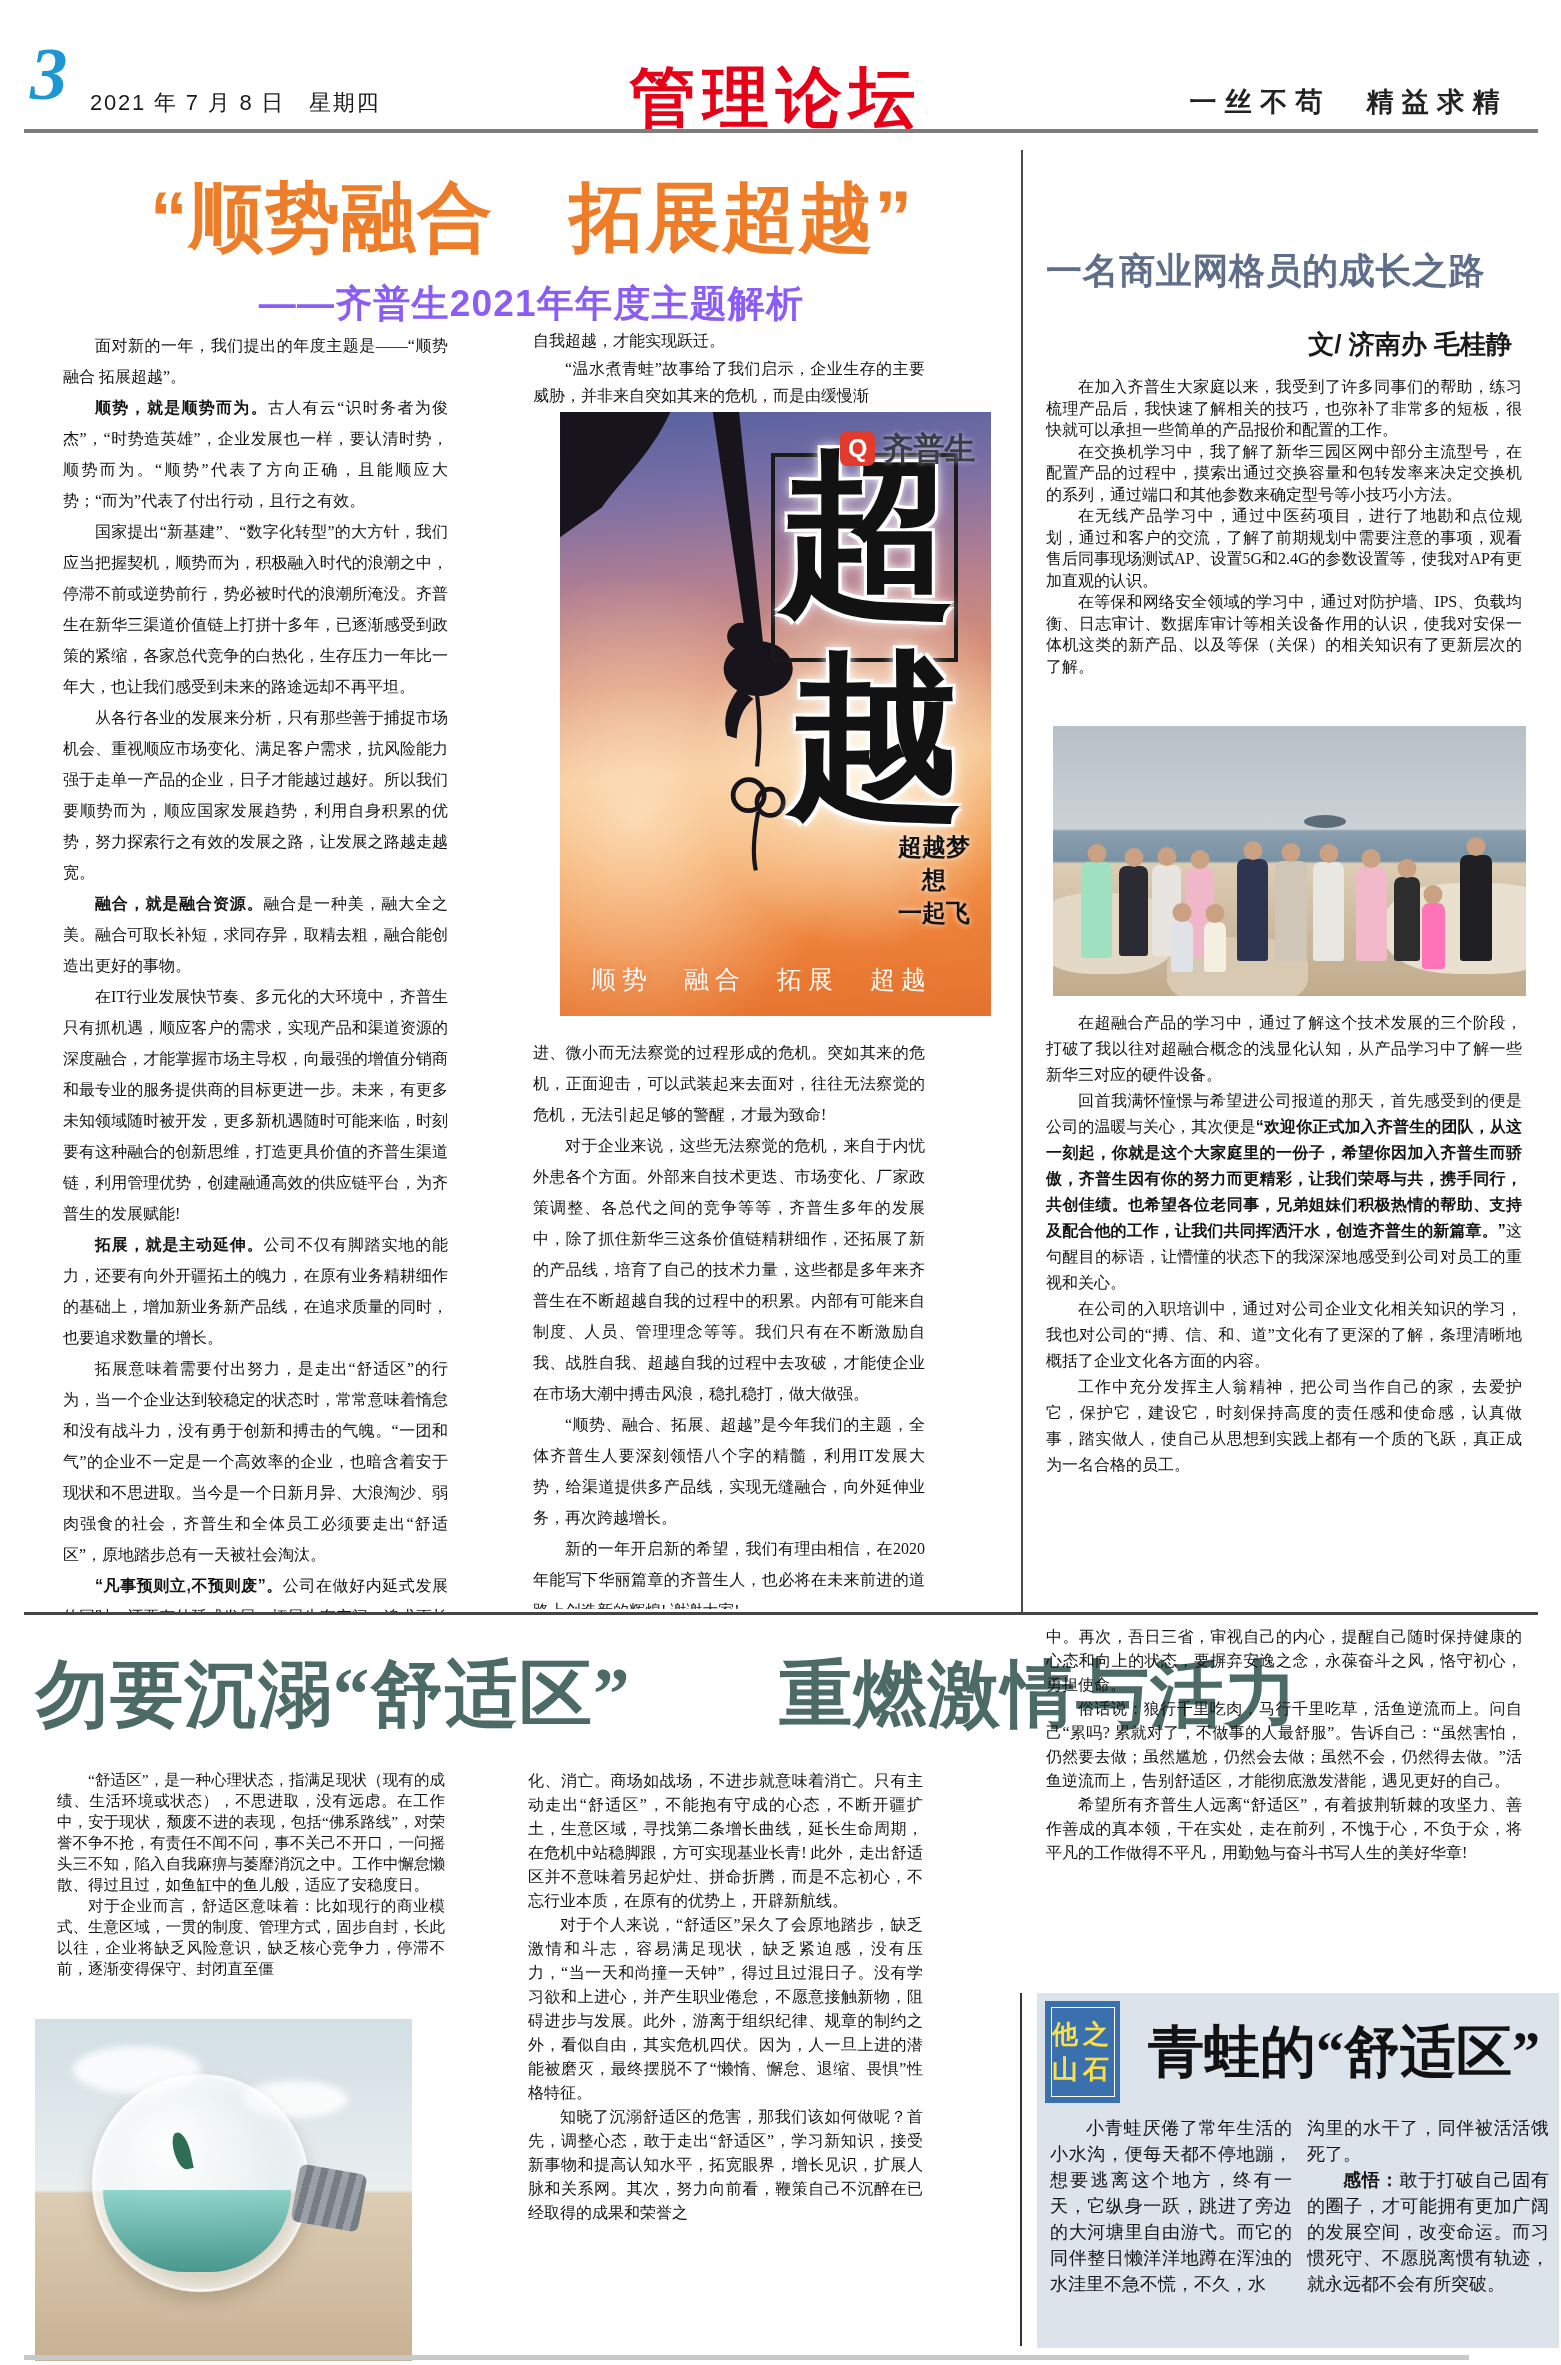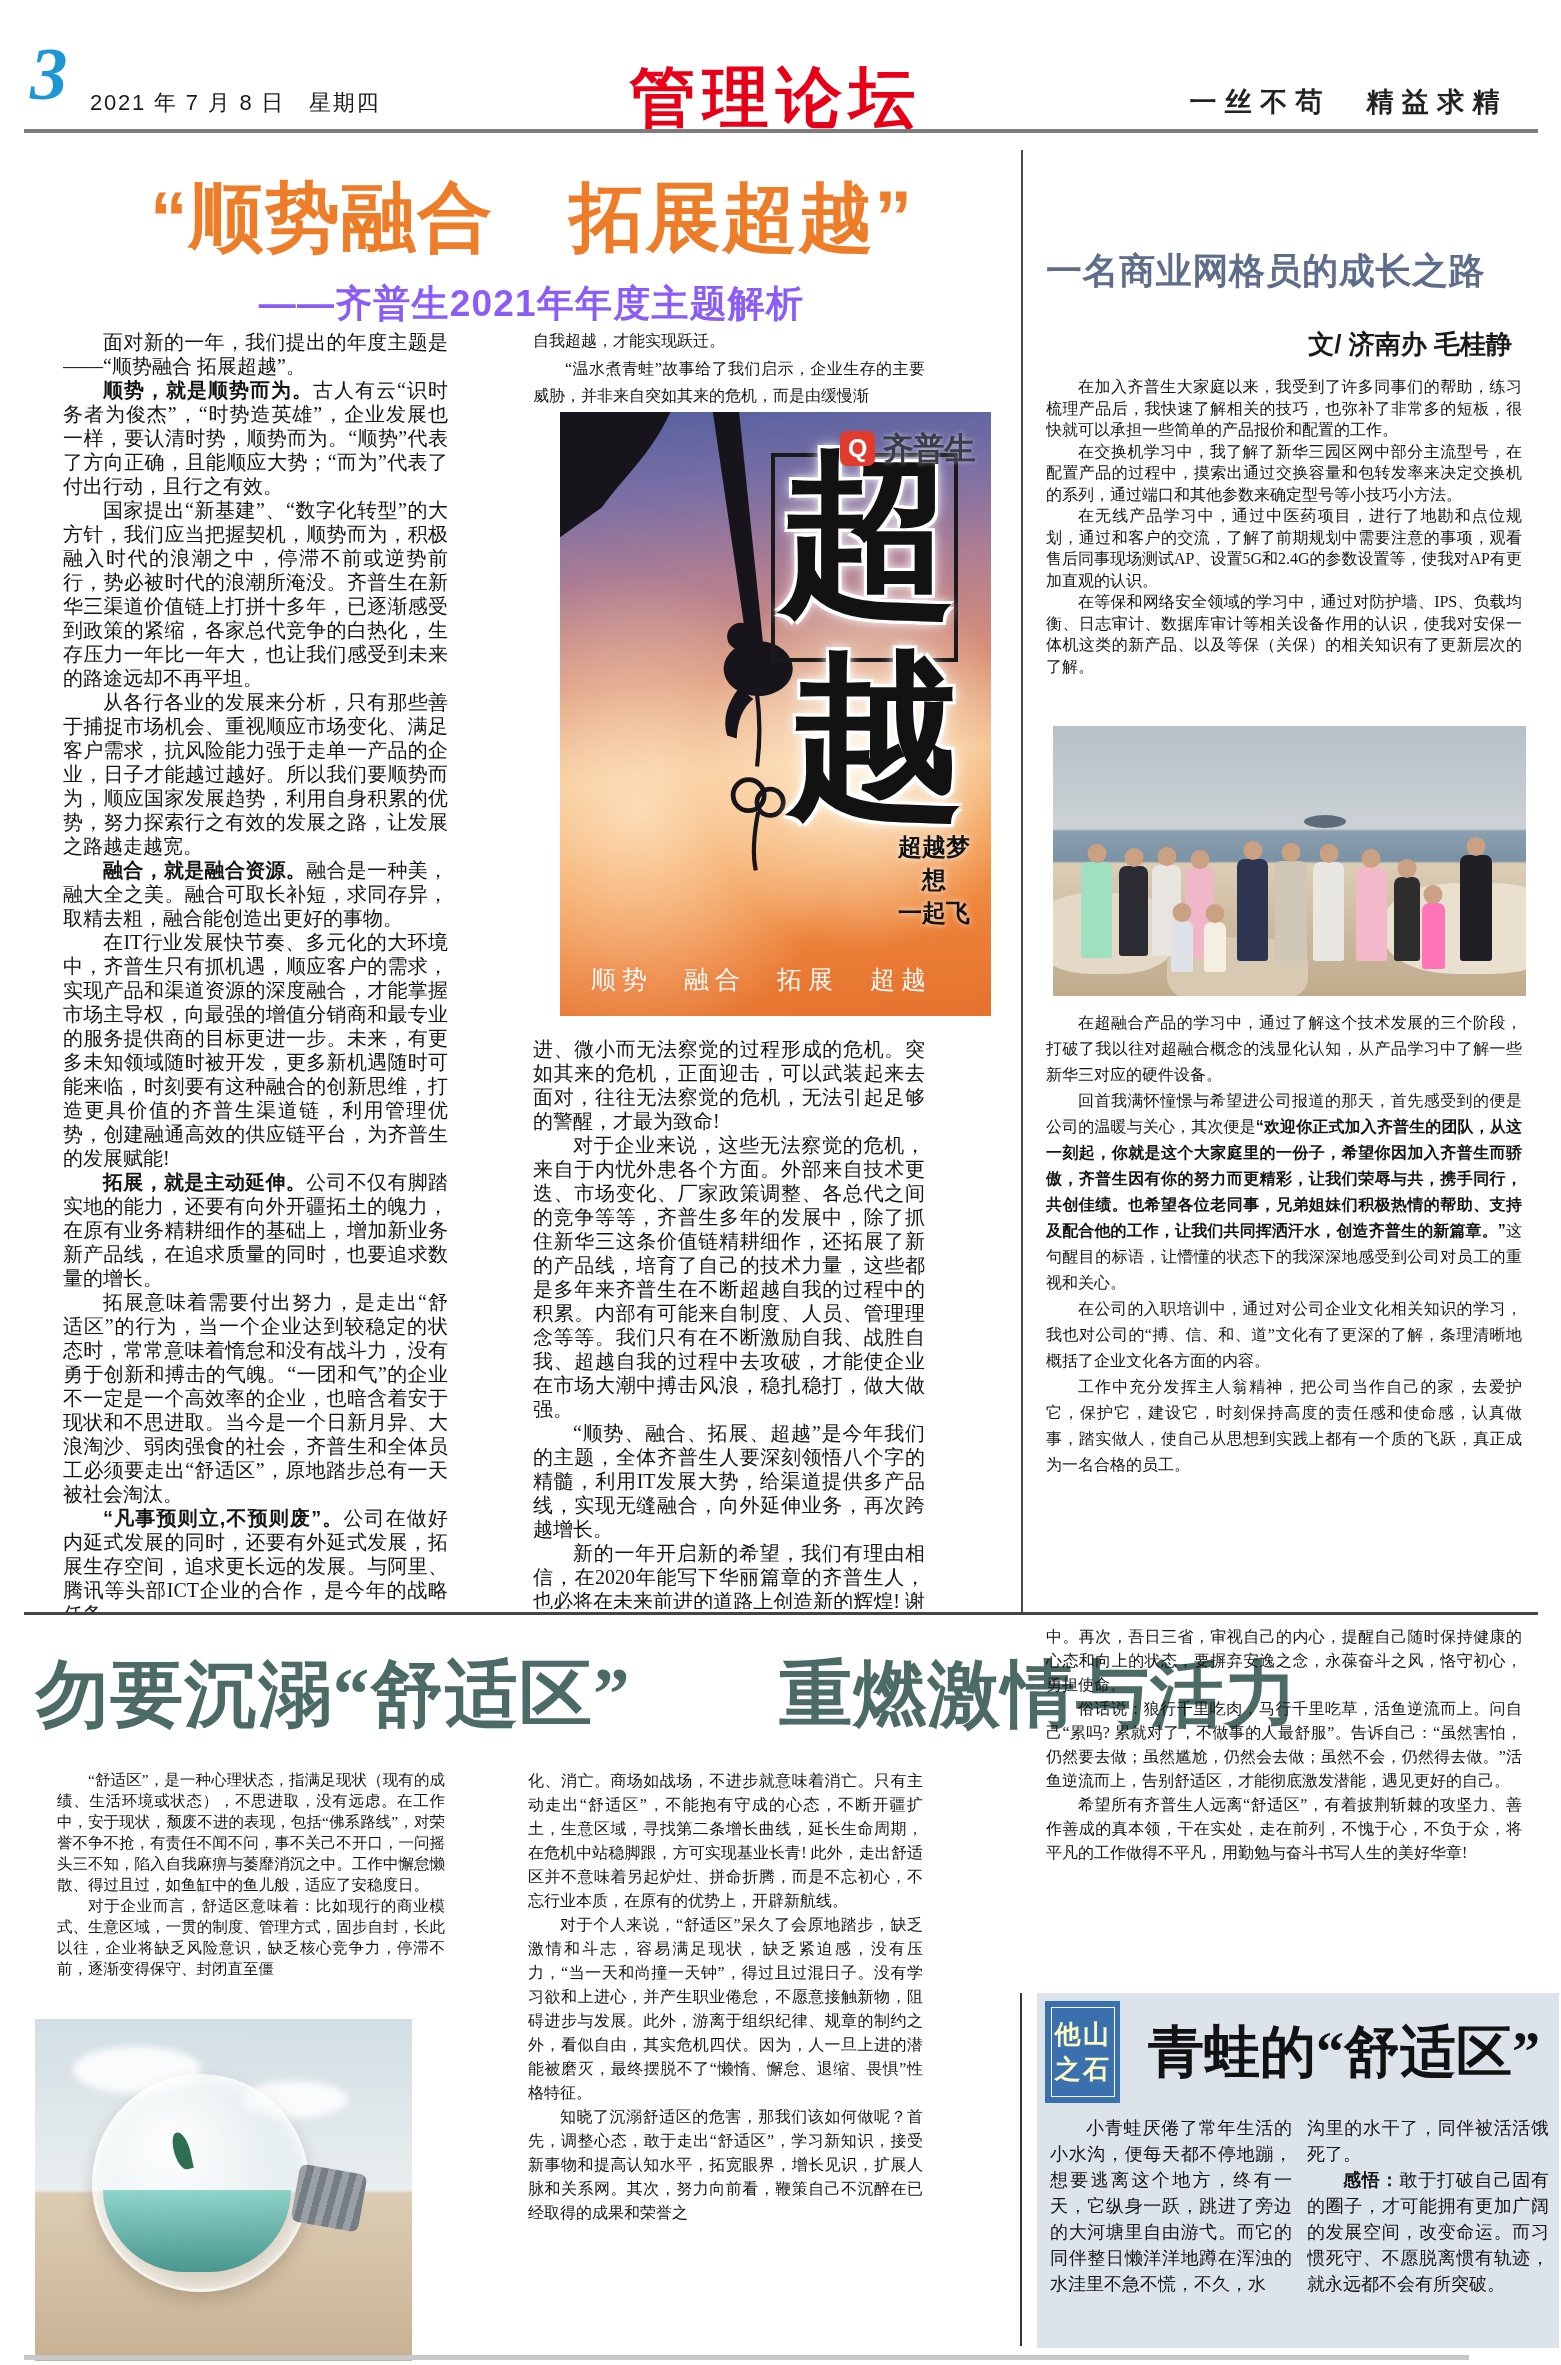--- a/index.html
+++ b/index.html
@@ -24,21 +24,21 @@
   #rule-mid{left:24px;top:1612px;width:1514px;height:3px;background:#454545;}
   #rule-bottom{left:24px;top:2355px;width:1445px;height:5.4px;background:#c8c8c8;}
   #vrule-main{left:1021px;top:150px;width:1.8px;height:1462px;background:#4a4a4a;}
   #vrule-box{left:1020px;top:1993px;width:1.8px;height:353px;background:#333;}
 
   
   #main-headline{left:36px;top:171px;width:991px;text-align:center;font-size:75px;font-weight:900;
                  color:#ee7d2a;letter-spacing:1.2px;line-height:1.25;}
   #main-subhead{left:36px;top:279px;width:991px;text-align:center;font-size:37px;font-weight:bold;
                 color:#8b5cf6;letter-spacing:1.2px;}
-  .mcol{font-size:20px;line-height:24px;}
+  .mcol{font-size:16px;line-height:31px;}
   #m-col1{left:63px;top:330px;width:385px;height:1283px;}
   #m-col2-top{left:533px;top:327px;width:392px;height:85px;line-height:27.5px;font-size:16px;}
   #m-col2-bottom{left:533px;top:1037px;width:392px;height:572px;}
 
   
   #poster{left:560px;top:412px;width:431px;height:604px;overflow:hidden;
           background:
             radial-gradient(ellipse at 18% 66%, rgba(255,235,205,.75), rgba(255,235,205,0) 42%),
             radial-gradient(ellipse at 70% 58%, rgba(255,250,230,.9), rgba(255,250,230,0) 38%),
             linear-gradient(175deg,#55609f 0%,#7a6fa5 14%,#b07e92 28%,#d98f75 44%,#f4bc83 58%,#f29a4f 72%,#ec8038 86%,#e5722e 100%);}
@@ -93,22 +93,22 @@
               background:linear-gradient(#7fd0c6,#2f8d84);opacity:.85;}
   .bulb-sprout{position:absolute;left:37%;top:33%;width:15.5px;height:38px;border-radius:40% 60% 0 60%;
                background:#2e6e52;transform:rotate(-12deg);}
   .bulb-base{position:absolute;left:69%;top:44%;width:18%;height:17%;border-radius:7.2px;
              background:repeating-linear-gradient(95deg,#9aa0a6 0 7.2px,#767d85 7.2px 14.3px);transform:rotate(10deg);}
 
   
   #frog-box{left:1037px;top:1993px;width:522px;height:355px;background:#dce3eb;}
   #frog-label{position:absolute;left:8.4px;top:8.4px;width:75px;height:102px;background:#3a70ad;
               display:flex;align-items:center;justify-content:center;}
-  #frog-label .inner{border:1.8px solid #fff;width:62px;height:88px;display:flex;flex-direction:column;
-                     align-items:center;justify-content:center;color:#fef9c3;font-weight:bold;
+  #frog-label .inner{border:1.8px solid #fff;width:62px;height:88px;display:flex;flex-direction:row;
+                     align-items:center;justify-content:center;color:#fde047;font-weight:bold;
                      font-size:26px;line-height:35px;letter-spacing:2.4px;}
   #frog-headline{position:absolute;left:100px;top:21.5px;width:414px;text-align:center;font-size:56px;
                  font-weight:900;color:#121212;white-space:nowrap;}
   .fcol{position:absolute;top:122px;width:242px;height:227px;font-size:18px;line-height:26px;overflow:hidden;}
   #f-col1{left:13px;}
   #f-col2{left:270px;}
 </style>
 </head>
 <body>
 

